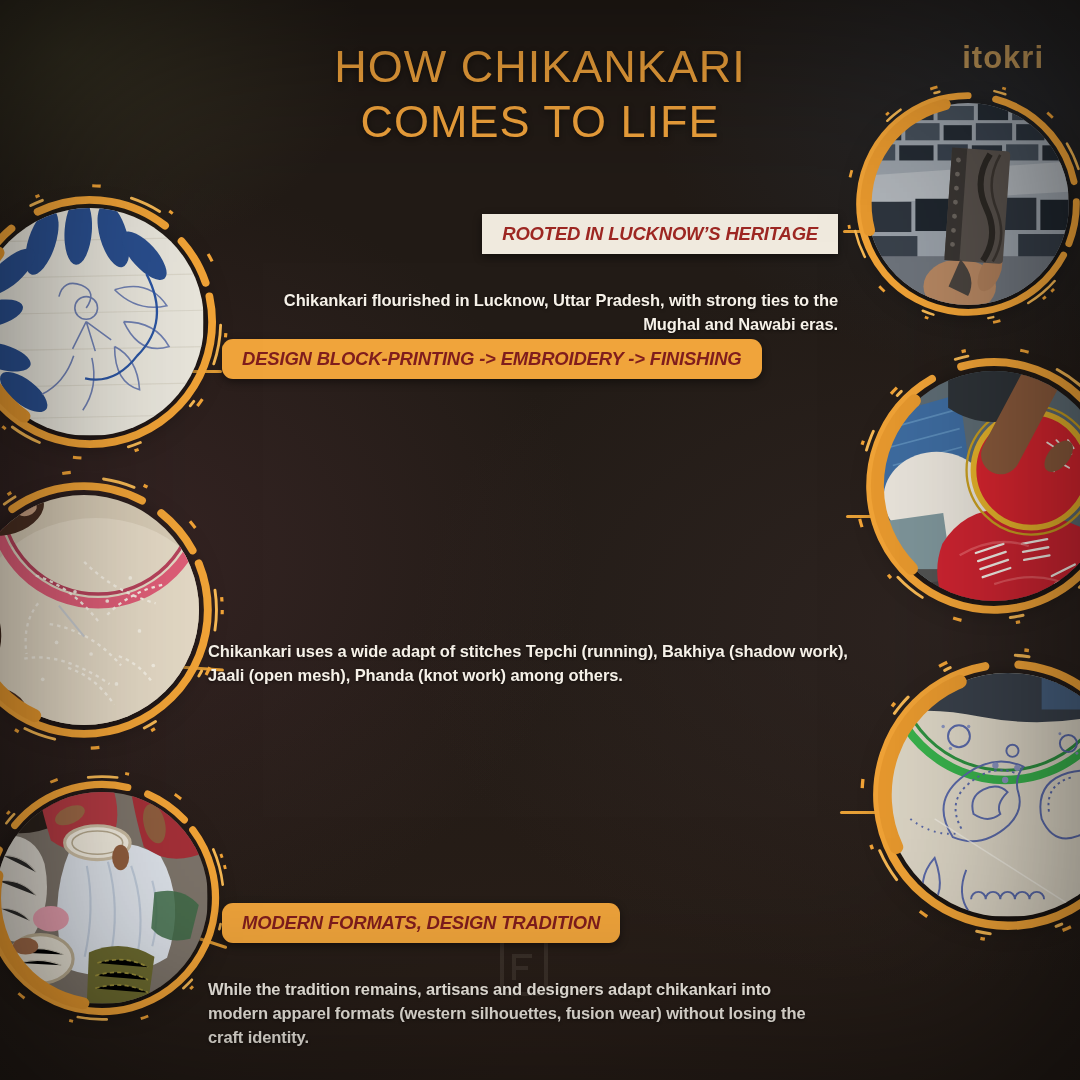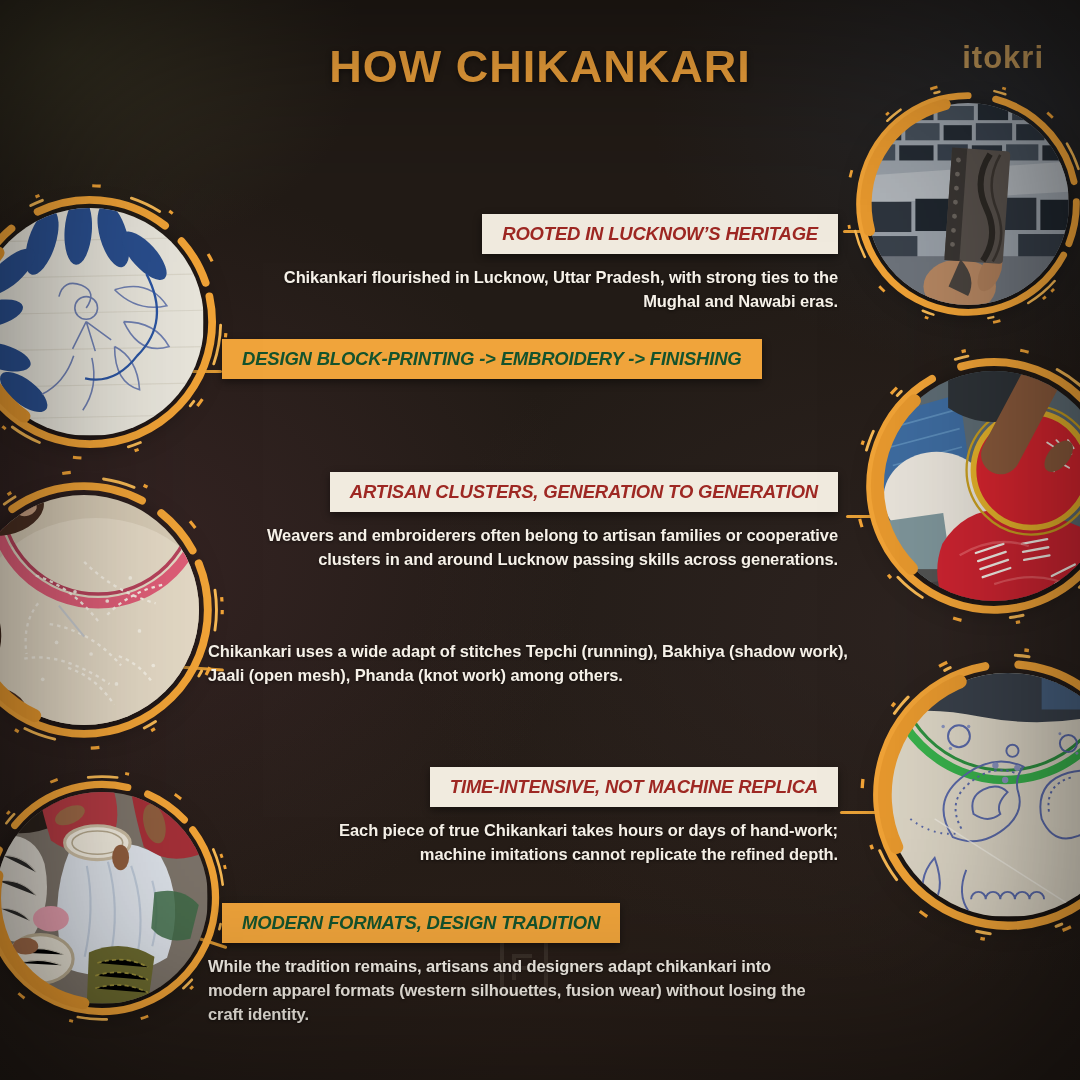--- a/index.html
+++ b/index.html
@@ -11,38 +11,38 @@
       radial-gradient(520px 380px at 94% 10%, rgba(40,46,54,.6), transparent 70%),
       radial-gradient(660px 540px at 10% 52%, rgba(74,46,50,.5), transparent 72%),
       radial-gradient(720px 500px at 86% 58%, rgba(54,42,40,.55), transparent 72%),
       radial-gradient(900px 620px at 50% 100%, rgba(48,34,27,.6), transparent 75%),
       #221b16;
   }
   .vignette{position:absolute;inset:0;box-shadow:inset 0 0 220px rgba(0,0,0,.6);pointer-events:none;z-index:8;}
   
   .title{
     position:absolute;top:40px;left:0;right:0;margin:0;text-align:center;z-index:5;
-    font-size:45px;line-height:1.22;font-weight:700;letter-spacing:1px;
+    font-size:45px;line-height:1.22;font-weight:400;letter-spacing:1px;
     color:#F2A43C;text-shadow:0 2px 6px rgba(0,0,0,.45);
   }
   .logo{
     position:absolute;top:40px;right:36px;z-index:6;
     font-size:31px;font-weight:800;letter-spacing:1px;color:#BD9456;text-align:center;
   }
   
-  .sec{position:absolute;display:flex;flex-direction:column;z-index:4;}
+  .sec{position:absolute;display:flex;flex-direction:column;z-index:4;gap:23px;}
   .sec.right{align-items:flex-end;text-align:right;}
   .sec.left{align-items:flex-start;text-align:left;}
   .banner{
     display:inline-block;padding:9px 20px;font-style:italic;font-weight:800;
     font-size:18.5px;letter-spacing:-.2px;white-space:nowrap;
     box-shadow:0 3px 8px rgba(0,0,0,.45);
   }
   .banner.cream{background:#F1EBDF;color:#9E2823;}
-  .banner.orange{background:#F0A43B;color:#14532d;}
+  .banner.orange{background:#F0A43B;color:#7f1d1d;border-radius:11px;}
   .sec.left .banner{margin-left:14px;}
   .body{
     margin:12px 0 0 0;font-size:16.5px;font-weight:700;line-height:1.45;
     letter-spacing:-.1px;color:#F6F1E8;text-shadow:0 1px 3px rgba(0,0,0,.55);
   }
   
   .conn{position:absolute;height:3px;background:#E8A137;border-radius:2px;z-index:2;}
   
   .photo{position:absolute;z-index:3;}
   .photo .clip{
@@ -68,21 +68,21 @@
 </svg>
 
 <div class="canvas">
 
   <svg class="watermark" viewBox="0 0 64 72">
     <rect x="10" y="6" width="44" height="56" rx="6" fill="none" stroke="#EDE4D6" stroke-width="4"></rect>
     <path d="M22,48 V24 h18 M22,36 h14" fill="none" stroke="#EDE4D6" stroke-width="4"></path>
   </svg>
 
   <div class="logo">itokri</div>
-  <h1 class="title"><span>HOW CHIKANKARI</span><br></h1>
+  <h1 class="title"><span>HOW CHIKANKARI</span><br><span>COMES TO LIFE</span></h1>
 
   <div class="conn" style="left:843px;top:230px;width:42px;"></div>
   <div class="conn" style="left:176px;top:370px;width:46px;"></div>
   <div class="conn" style="left:846px;top:515px;width:38px;"></div>
   <div class="conn" style="left:148px;top:666px;width:76px;transform:rotate(4deg);"></div>
   <div class="conn" style="left:840px;top:811px;width:44px;"></div>
   <div class="conn" style="left:188px;top:940px;width:40px;transform:rotate(18deg);"></div>
 
   <div class="photo" style="left:-52px;top:180px;width:284px;height:284px;">
     <div class="clip">
@@ -353,33 +353,25 @@
 
   <section class="sec right" style="top:214px;right:242px;width:575px;">
     <div class="banner cream"><span>ROOTED IN LUCKNOW’S HERITAGE</span></div>
     <p class="body">Chikankari flourished in Lucknow, Uttar Pradesh, with strong ties to the Mughal and Nawabi eras.</p>
   </section>
 
   <section class="sec left" style="top:339px;left:208px;width:615px;">
     <div class="banner orange"><span>DESIGN BLOCK-PRINTING -&gt; EMBROIDERY -&gt; FINISHING</span></div>
   </section>
 
-  <section class="sec right" style="top:472px;right:242px;width:635px;">
-    <div class="banner cream"><span>ARTISAN CLUSTERS, GENERATION TO GENERATION</span></div>
-    <p class="body">Weavers and embroiderers often belong to artisan families or cooperative clusters in and around Lucknow passing skills across generations.</p>
-  </section>
 
   <section class="sec left" style="top:628px;left:208px;width:660px;">
     <p class="body">Chikankari uses a wide adapt of stitches Tepchi (running), Bakhiya (shadow work), Jaali (open mesh), Phanda (knot work) among others.</p>
   </section>
 
-  <section class="sec right" style="top:767px;right:242px;width:550px;">
-    <div class="banner cream"><span>TIME-INTENSIVE, NOT MACHINE REPLICA</span></div>
-    <p class="body">Each piece of true Chikankari takes hours or days of hand-work; machine imitations cannot replicate the refined depth.</p>
-  </section>
 
   <section class="sec left" style="top:903px;left:208px;width:600px;">
     <div class="banner orange"><span>MODERN FORMATS, DESIGN TRADITION</span></div>
     <p class="body">While the tradition remains, artisans and designers adapt chikankari into modern apparel formats (western silhouettes, fusion wear) without losing the craft identity.</p>
   </section>
 
   <div class="vignette"></div>
 </div>
 
 </body></html>

